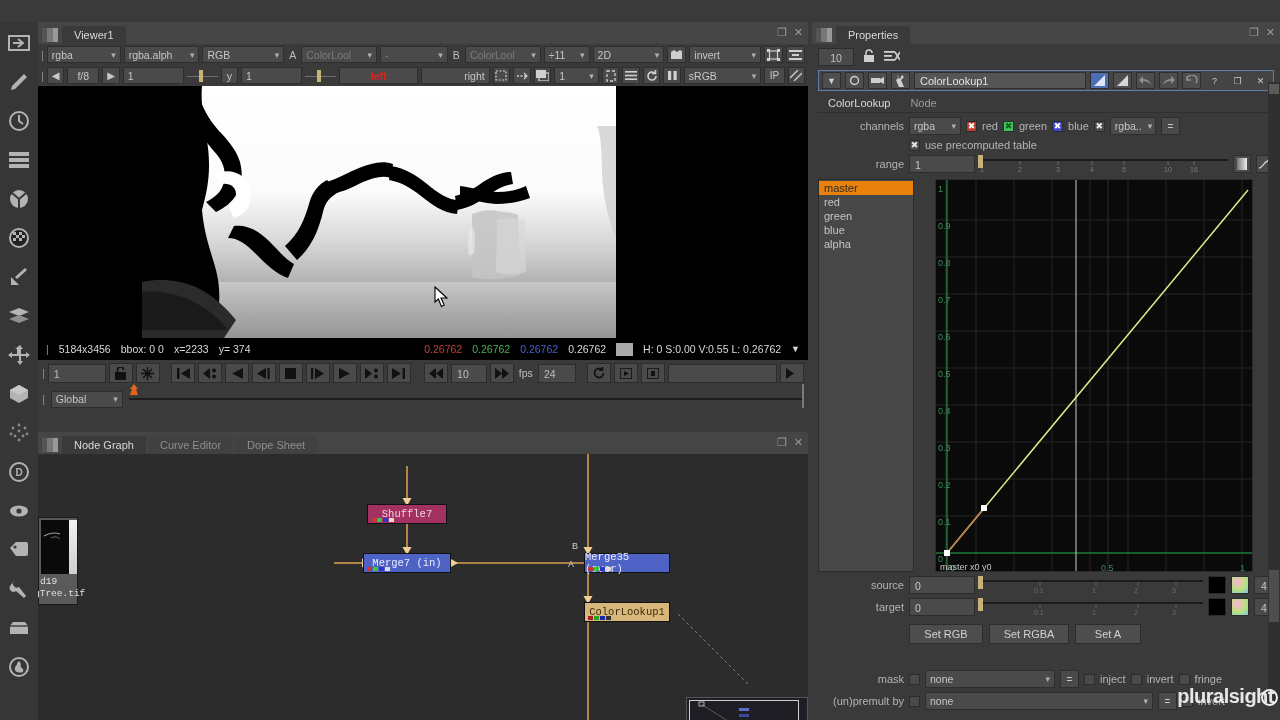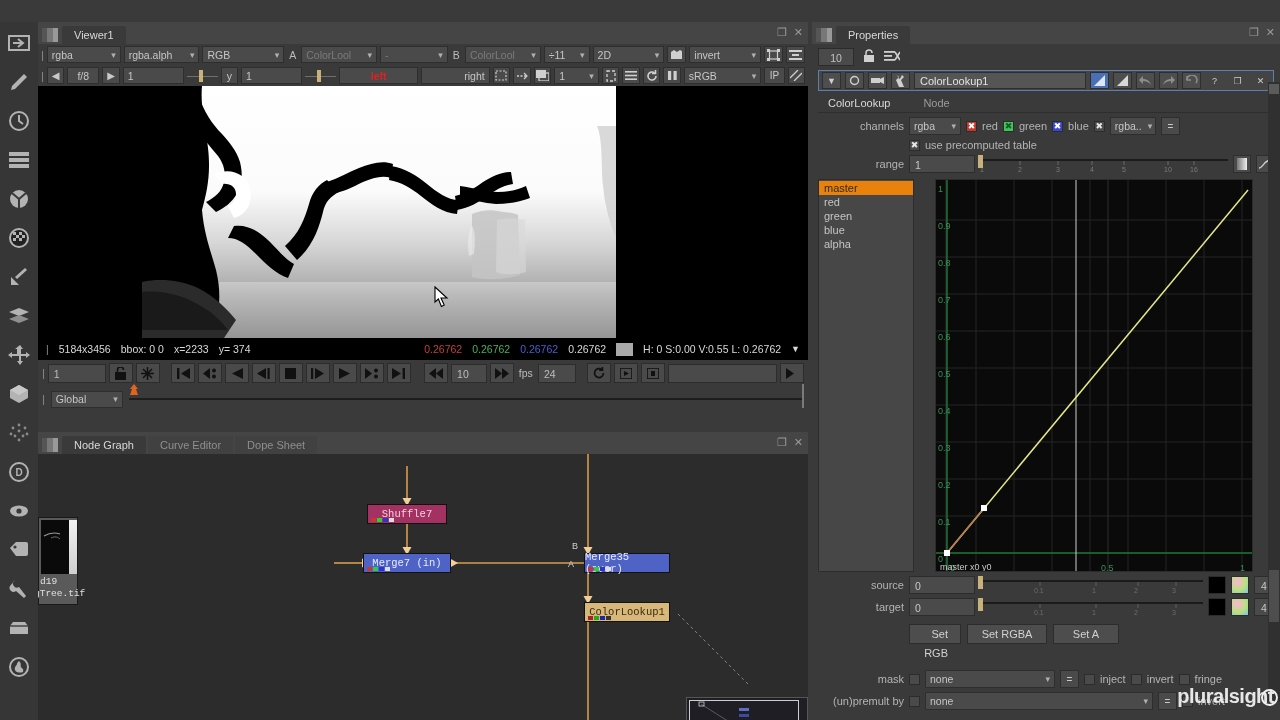--- a/index.html
+++ b/index.html
@@ -80,21 +80,21 @@
   #props { left:812px; top:22px; width:468px; height:698px; background:#3a3a3a; }
   #propbody { position:absolute; left:0; top:22px; width:468px; height:676px; background:#3a3a3a; }
   .pcount { background:#4a4a4a; border:1px solid #2c2c2c; width:36px; height:18px;
     line-height:18px; text-align:center; font-size:10.5px; color:#c0c0c0; }
   .nodehdr { display:flex; align-items:center; gap:4px; height:21px;
     background:#444; border:1px solid #5d7fae; padding:0 3px; }
   .nhbtn { width:19px; height:17px; background:#4e4e4e; border:1px solid #2e2e2e;
     display:flex; align-items:center; justify-content:center; font-size:9px; color:#cfcfcf; }
   .nodename { flex:1; background:#555; border:1px solid #2e2e2e; height:17px;
     line-height:17px; padding:0 5px; color:#e2e2e2; font-size:11px; }
-  .ptabs2 { display:flex; gap:13px; border-bottom:1px solid #2e2e2e; }
+  .ptabs2 { display:flex; gap:0; border-bottom:1px solid #2e2e2e; }
   .ptab2 { padding:2px 10px; font-size:11px; background:#3a3a3a; color:#9b9b9b; }
   .ptab2.active { color:#d9d9d9; border-bottom:1px solid #3a3a3a; }
 
   .prow { display:flex; align-items:center; gap:5px; margin:4px 0; }
   .plabel { width:86px; text-align:right; font-size:11px; color:#b4b4b4; }
   .pfield { background:#4a4a4a; border:1px solid #2c2c2c; height:18px;
     line-height:18px; padding:0 5px; color:#c8c8c8; font-size:10.5px; }
   .chk { width:11px; height:11px; background:#4a4a4a; border:1px solid #2c2c2c;
     display:inline-flex; align-items:center; justify-content:center;
     font-size:9px; line-height:1; color:#ddd; }
@@ -956,21 +956,21 @@
             </g>
           </svg>
           <div style="position:absolute;left:-2px;top:0;width:5px;height:13px;background:#c9b27a"></div>
         </div>
         <div class="swbk"></div>
         <div class="swcol"></div>
         <div class="pfield" style="width:20px;text-align:center;padding:0">4</div>
       </div>
 
       <div style="display:flex;gap:6px;padding:4px 6px 0 97px">
-        <div class="btn" style="width:52px;text-align:right">Set RGB</div>
+        <div class="btn" style="width:74px;text-align:center">Set RGB</div>
         <div class="btn" style="width:80px;text-align:center">Set RGBA</div>
         <div class="btn" style="width:66px;text-align:center">Set A</div>
       </div>
 
       <div class="prow" style="padding:0 6px;margin-top:26px">
         <span class="plabel">mask</span>
         <span class="chk"></span>
         <div class="ctl dd" style="width:130px;height:18px">
             <span>none</span>
           </div>

